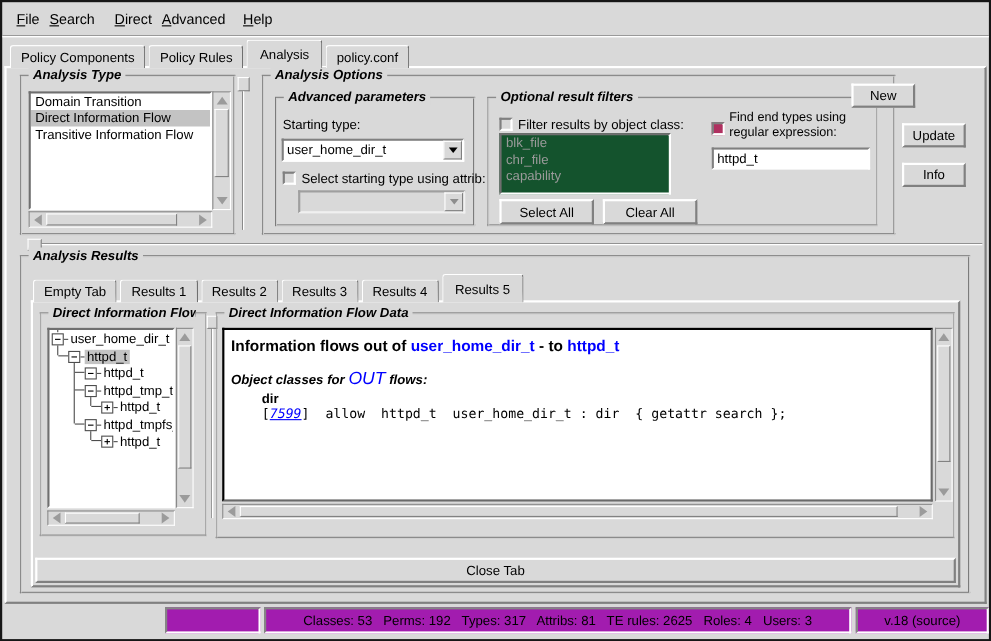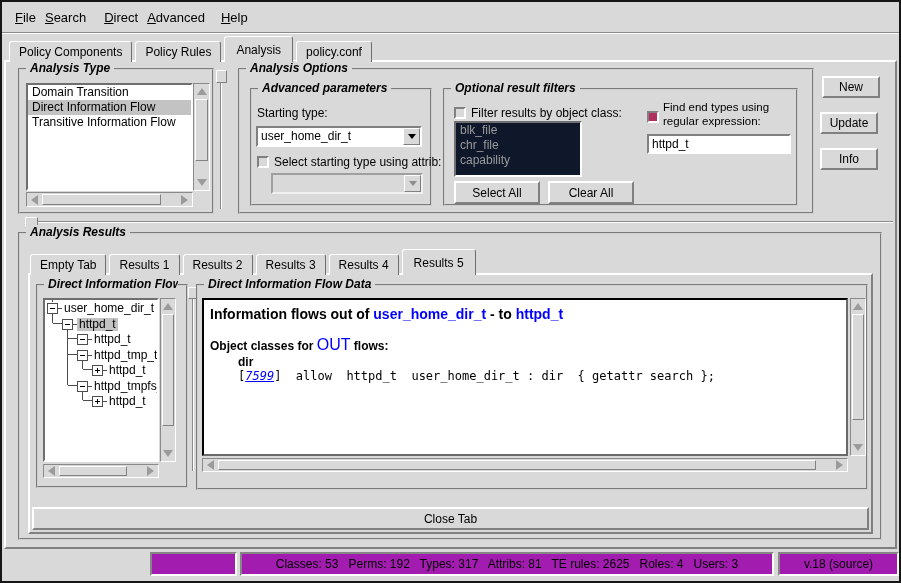--- a/index.html
+++ b/index.html
@@ -152,34 +152,34 @@
           <span class="cbtn">
               <i class="tri-dn"></i>
             </span>
         </div>
       </div>
 
       <div class="lframe" style="left:203px;top:18px;width:355px;height:118px;">
         <span class="ltitle">Optional result filters</span>
         <div class="cb" style="left:9px;top:17px;"></div>
         <div class="abs" style="left:26px;top:16px;white-space:nowrap;">Filter results by object class:</div>
-        <div class="white-list" style="left:9px;top:31px;width:128px;height:56px;background:#0f172a;">
+        <div class="white-list" style="left:9px;top:31px;width:156px;height:56px;background:#14532d;">
           <div class="li dis">blk_file</div>
           <div class="li dis">chr_file</div>
           <div class="li dis">capability</div>
         </div>
         <div class="btn" style="left:9px;top:91px;width:86px;height:23px;">Select All</div>
         <div class="btn" style="left:103px;top:91px;width:86px;height:23px;">Clear All</div>
         <div class="cb checked" style="left:202px;top:21px;"></div>
         <div class="abs" style="left:218px;top:10px;width:145px;font-size:11.5px;line-height:14px;">Find end types using regular expression:</div>
         <input class="entry" style="left: 202px; top: 44px; width: 144px; height: 20px;" value="httpd_t">
       </div>
     </div>
 
-    <div class="btn" style="left:768px;top:14px;width:58px;height:22px;margin-left:48px;">New</div>
+    <div class="btn" style="left:768px;top:14px;width:58px;height:22px;">New</div>
     <div class="btn" style="left:814px;top:50px;width:58px;height:22px;">Update</div>
     <div class="btn" style="left:814px;top:86px;width:58px;height:22px;">Info</div>
 
     <div class="sashgrip" style="left:19px;top:155px;width:13px;height:11px;"></div>
     <div class="sashline-h" style="left:32px;top:159px;width:855px;"></div>
 
     <div class="lframe" style="left:12px;top:170px;width:864px;height:308px;">
       <span class="ltitle">Analysis Results</span>
 
       <div class="tabrow" style="left:10px;top:15px;">
@@ -280,21 +280,21 @@
           </div>
         </div>
 
         <div class="sashgrip" style="left:158px;top:12px;width:10px;height:12px;"></div>
         <div class="sashline-v" style="left:162px;top:24px;height:172px;"></div>
 
         <div class="lframe" style="left:166px;top:9px;width:672px;height:206px;">
           <span class="ltitle">Direct Information Flow Data</span>
           <div class="textarea" style="left:4px;top:12px;width:646px;height:158px;">
             <div class="abs" style="left:6px;top:6px;font-size:14px;font-weight:bold;white-space:pre;"><span>Information flows out of </span><span class="blue">user_home_dir_t</span><span> - to </span><span class="blue">httpd_t</span></div>
-            <div class="abs" style="left:6px;top:36px;font-size:12px;font-weight:bold;white-space:pre;"><span>Object classes for </span><span class="blue" style="font-size:16px;font-weight:normal;">OUT</span><span> flows:</span></div>
+            <div class="abs" style="left:6px;top:36px;font-size:12px;font-weight:bold;white-space:pre;font-style:italic;"><span>Object classes for </span><span class="blue" style="font-size:16px;font-weight:normal;">OUT</span><span> flows:</span></div>
             <div class="abs" style="left:34px;top:55px;font-size:12px;font-weight:bold;">dir</div>
             <div class="abs mono" style="left:34px;top:69px;"><span>[</span><span class="blue" style="text-decoration:underline;font-style:italic;">7599</span><span>]</span><span>  allow  httpd_t  user_home_dir_t : dir  { getattr search };</span></div>
           </div>
           <div class="sb sbv" style="left:652px;top:12px;width:16px;height:158px;">
             <div class="sba">
                 <i class="tri up"></i>
               </div>
             <div class="sbt">
                 <div class="sbthumb" style="left:1px;right:1px;top:1px;height:106px;"></div>
               </div>

